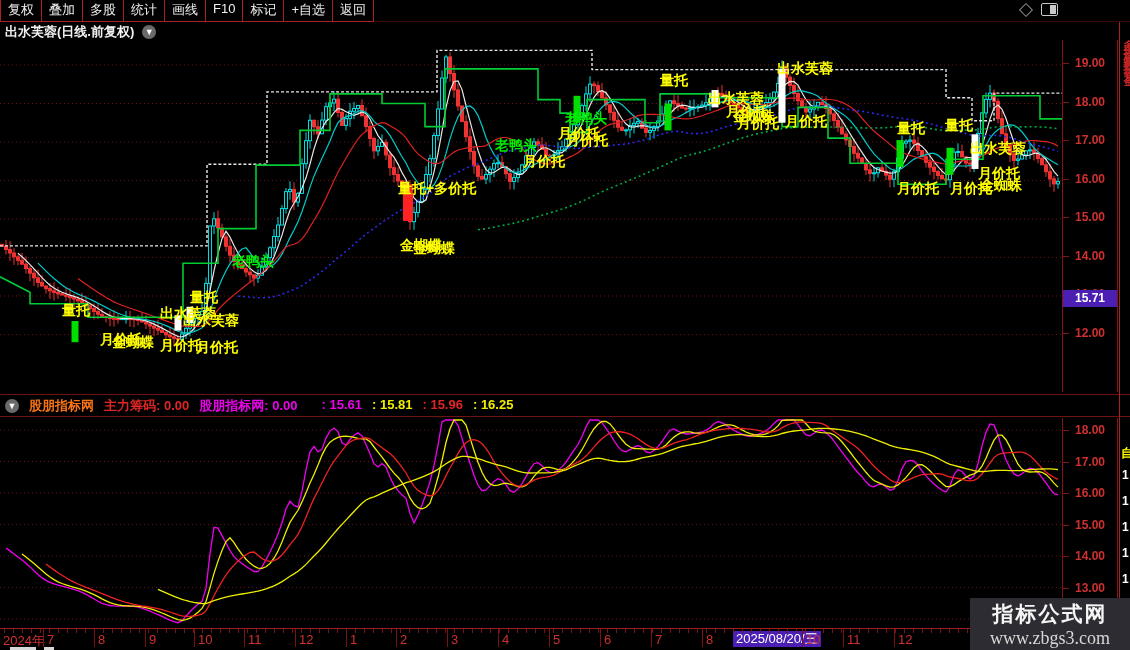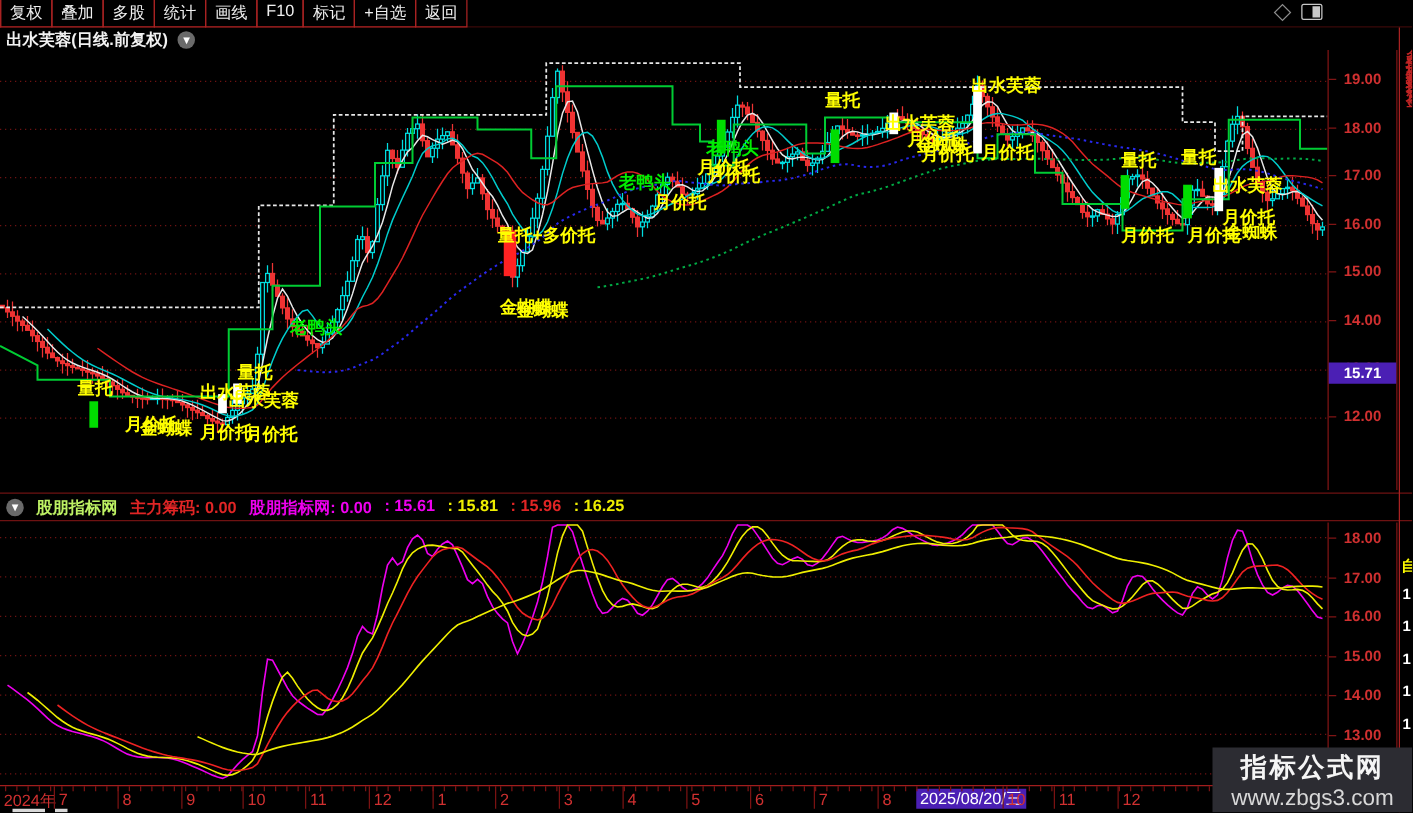--- a/index.html
+++ b/index.html
@@ -43,36 +43,36 @@
                  font-size:12px; font-weight:bold; transform:translateY(-50%); }
   .price-label::before { content:""; position:absolute; left:0; top:50%; width:6px; height:1px; background:#801515; }
   .y-badge { position:absolute; left:1063px; width:54px; height:17px; background:#4b1fb4; color:#fff;
              font-size:12px; font-weight:bold; text-align:center; line-height:17px; z-index:5; }
 
   .h-sep { position:absolute; left:0; width:1130px; height:1px; background:#6e1212; }
 
   
   #sub-header { position:absolute; left:0; top:395px; width:1062px; height:21px;
                 display:flex; align-items:center; gap:10px; padding-left:5px; }
-  #sub-title { color:#bef264; font-size:13px; font-weight:bold; }
+  #sub-title { color:#f97316; font-size:13px; font-weight:bold; }
   .sub-item { font-size:13px; font-weight:bold; white-space:nowrap; }
 
   
   #xaxis { position:absolute; left:0; top:628px; width:1062px; height:22px; border-top:1px solid #a11d1d; }
   .x-label { position:absolute; top:3px; color:#d03030; font-size:13px; white-space:nowrap; }
   .x-sep { position:absolute; top:0; width:1px; height:18px; background:#7a1212; }
   .x-tick { position:absolute; top:0; width:1px; height:4px; background:#7a1212; }
   #x-badge { position:absolute; top:2px; background:#4b1fb4; color:#fff; font-size:13px;
              padding:0 3px; height:16px; line-height:16px; }
 
   
   #watermark { position:absolute; left:970px; top:598px; width:160px; height:52px; background:#2c2c32;
                display:flex; flex-direction:column; justify-content:center; align-items:center; z-index:6; }
   #wm-line1 { color:#f5f5f5; font-size:21px; font-weight:bold; letter-spacing:2px; }
-  #wm-line2 { color:#d8d8d8; font-size:18px; }
+  #wm-line2 { color:#d8d8d8; font-size:18px;font-family:Liberation Serif, serif; }
 
   
   #right-strip { position:absolute; left:1119px; top:22px; width:11px; height:628px; overflow:hidden;
                  border-left:1px solid #a82222; }
   #strip-chars { position:absolute; left:1px; top:8px; writing-mode:vertical-rl; color:#c22525;
                  font-size:11px; letter-spacing:4px; font-weight:bold; }
   #strip-tab { position:absolute; left:1px; top:423px; color:#ffff00; font-size:12px; font-weight:bold; }
   #strip-nums { position:absolute; left:2px; top:440px; color:#fff; font-size:12px; font-weight:bold; line-height:26px; }
   #bottom-sliver { position:absolute; left:0; top:647px; width:200px; height:3px; }
   .sliver-dash { position:absolute; top:0; height:3px; background:#d8d8d8; }
@@ -709,21 +709,21 @@
 
   <div class="h-sep" style="top:394px;"></div>
   <div class="h-sep" style="top:416px;"></div>
 
   <div id="sub-header">
     <span class="chev-badge">▼</span>
     <span id="sub-title">股朋指标网</span>
     <span id="sub-items" style="display:flex;gap:10px;">
         <span class="sub-item" style="color: rgb(224, 37, 37);">主力筹码: 0.00</span>
         <span class="sub-item" style="color: rgb(238, 0, 238);">股朋指标网: 0.00</span>
-        <span class="sub-item" style="color: rgb(238, 0, 238);">: 15.61</span>
+        <span class="sub-item" style="color: rgb(238, 0, 238); margin-left: 14px;">: 15.61</span>
         <span class="sub-item" style="color: rgb(238, 238, 0);">: 15.81</span>
         <span class="sub-item" style="color: rgb(224, 37, 37);">: 15.96</span>
         <span class="sub-item" style="color: rgb(238, 238, 0);">: 16.25</span>
       </span>
   </div>
 
   <svg id="sub-svg" width="1062" height="210">
       <line x1="0" y1="201" x2="1062" y2="201" stroke="#6e1212" stroke-width="1" stroke-dasharray="1,3"></line>
       <line x1="0" y1="169.5" x2="1062" y2="169.5" stroke="#6e1212" stroke-width="1" stroke-dasharray="1,3"></line>
       <line x1="0" y1="138" x2="1062" y2="138" stroke="#6e1212" stroke-width="1" stroke-dasharray="1,3"></line>

